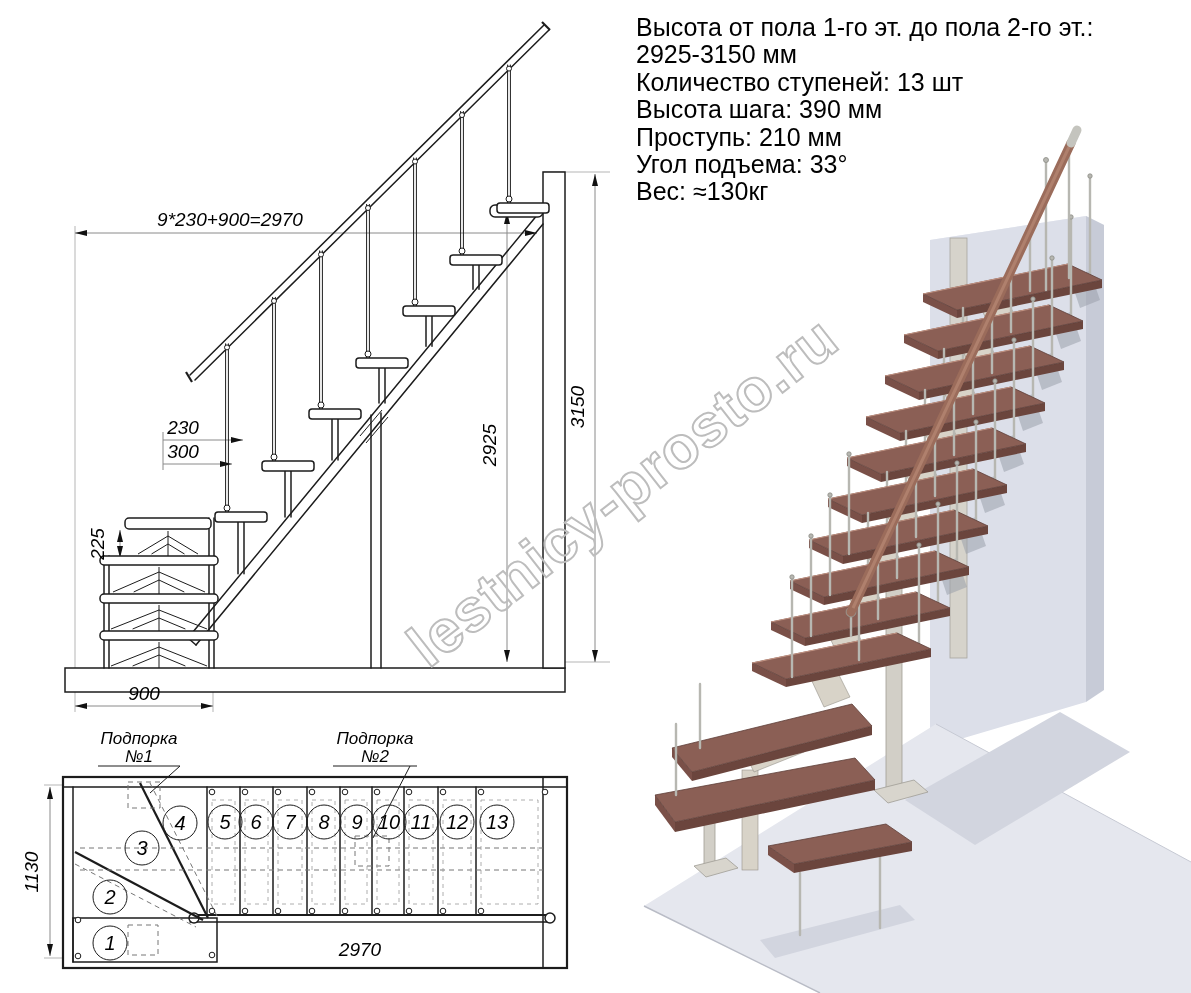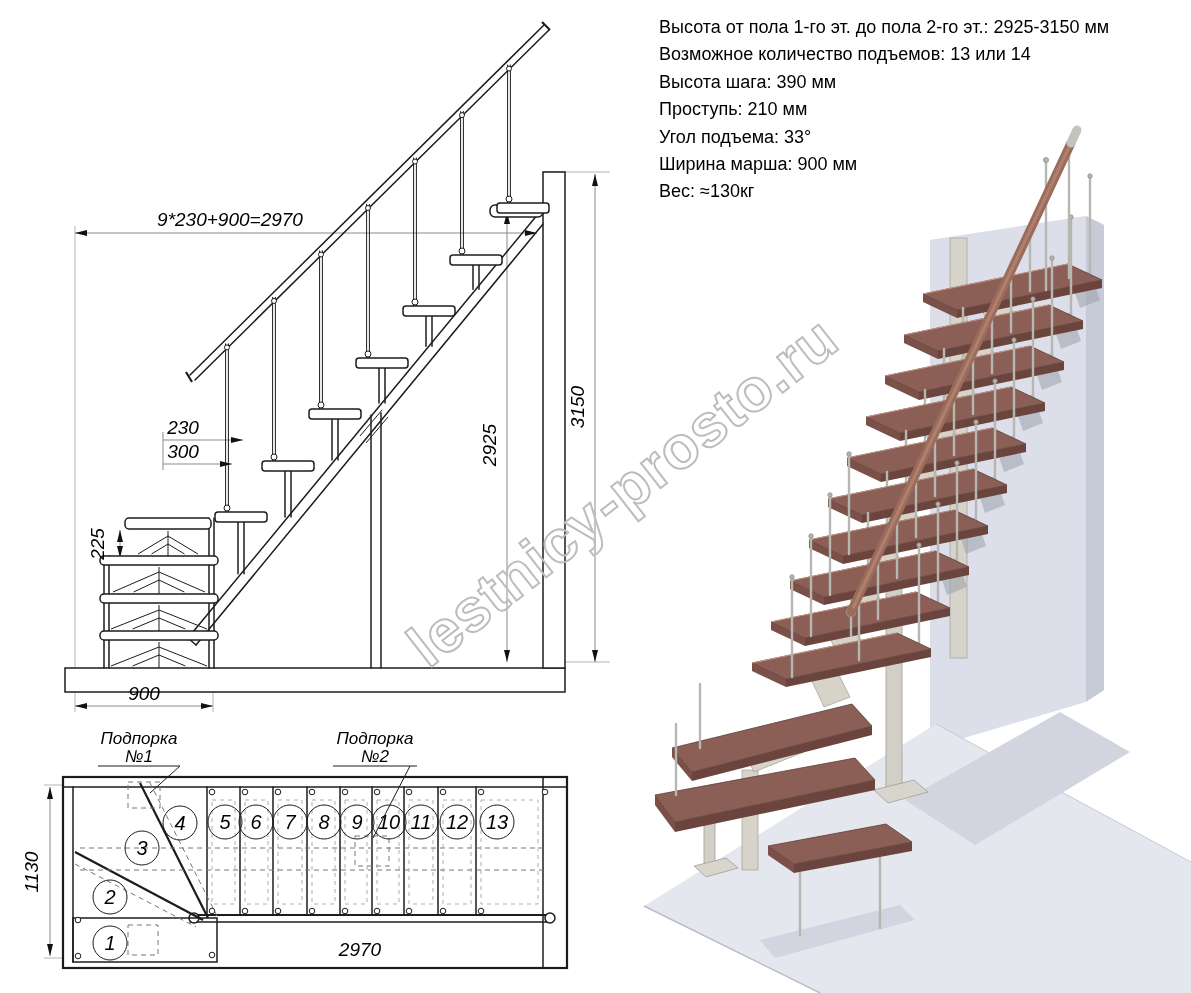--- a/index.html
+++ b/index.html
@@ -1,21 +1,21 @@
 <!DOCTYPE html>
 <html style="--tread: #8b5f55; --tread-edge: #5e3f38; --tread-front: #6b453d; --tread-side: #7a5048; --rail: #9b6c5b; --rail-hl: #b58672; --metal: #b7b7b1; --metal-dark: #8b8b85; --wall-front: #dcdfe9; --wall-side: #c7cbd7; --wall-top: #eceef4; --floor: #e5e7ee; --floor-shadow: #d2d5df; --bracket: #d8d3c8;"><head>
 <meta charset="utf-8">
 <style>
   html,body{margin:0;padding:0;background:#fff;}
   #page{position:relative;width:1191px;height:993px;background:#fff;overflow:hidden;
         font-family:"Liberation Sans",sans-serif;}
   #scene{position:absolute;left:0;top:0;}
   
-  #spec-block{position:absolute;left:659px;top:14px;width:520px;
-      font-size:18px;line-height:27.4px;color:#000;}
+  #spec-block{position:absolute;left:636px;top:14px;width:520px;
+      font-size:25px;line-height:27.4px;color:#000;}
   
   #watermark{position:absolute;left:318px;top:452px;width:610px;height:80px;
       line-height:80px;text-align:center;font-size:60px;font-weight:bold;
       letter-spacing:1px;color:transparent;-webkit-text-stroke:2px #bdbdbd;
       transform:rotate(-38deg);pointer-events:none;white-space:nowrap;}
   
   .ln{stroke:#1c1c1c;stroke-width:1.5;fill:none;stroke-linecap:round;}
   .lnth{stroke:#1c1c1c;stroke-width:1;fill:none;}
   .lnbold{stroke:#1c1c1c;stroke-width:2.2;fill:none;}
   .white{fill:#fff;}
@@ -522,23 +522,22 @@
       <text class="dimtext-s" x="375" y="744" text-anchor="middle">Подпорка</text>
       <text class="dimtext-s" x="375" y="762" text-anchor="middle">№2</text>
       <line class="lnth" x1="333" y1="766" x2="417" y2="766"></line>
       <line class="lnth" x1="410" y1="766" x2="373" y2="838"></line>
     </g>
   </g>
 </svg>
 
 <div id="spec-block">
       <div>Высота от пола 1-го эт. до пола 2-го эт.: 2925-3150 мм</div>
-      <div>Возможное количество подъемов: 13 или 14</div>
+      <div>Количество ступеней: 13 шт</div>
       <div>Высота шага: 390 мм</div>
       <div>Проступь: 210 мм</div>
       <div>Угол подъема: 33°</div>
-      <div>Ширина марша: 900 мм</div>
       <div>Вес: ≈130кг</div>
     </div>
 
 <div id="watermark" style="-webkit-text-stroke: 2px rgb(189, 189, 189);">lestnicy-prosto.ru</div>
 
 </div>
 
 </body></html>

